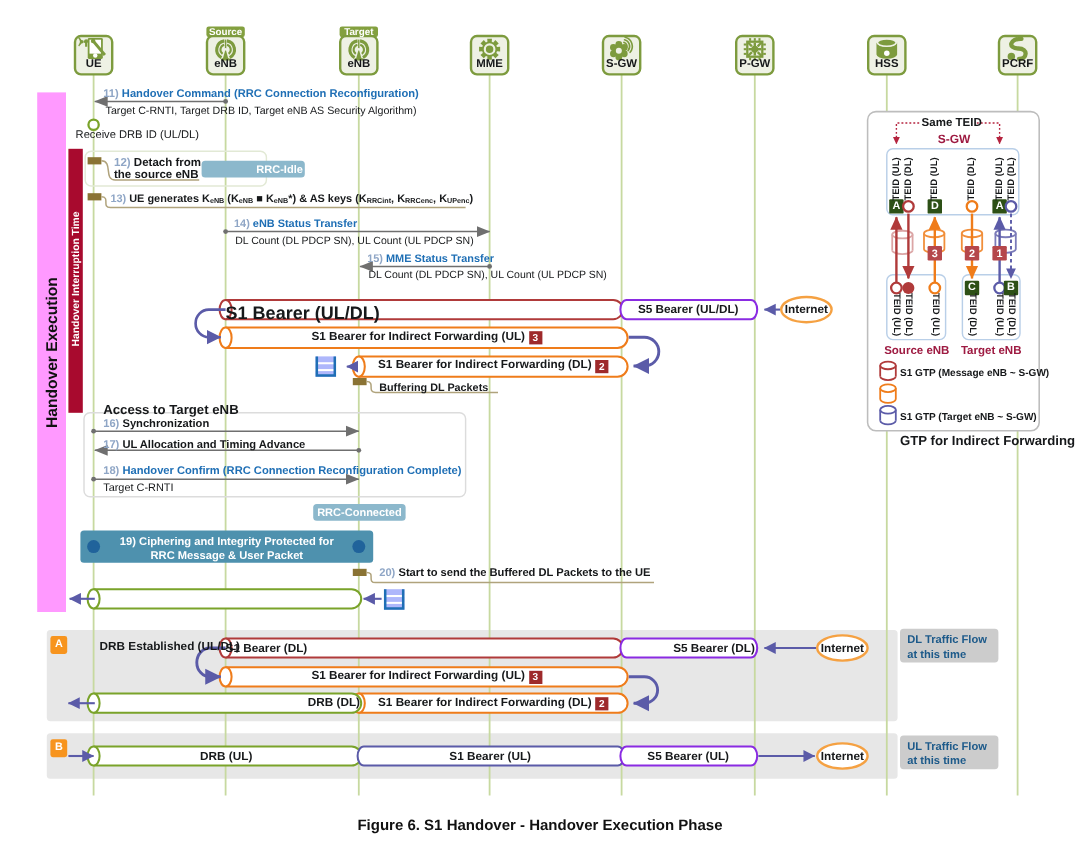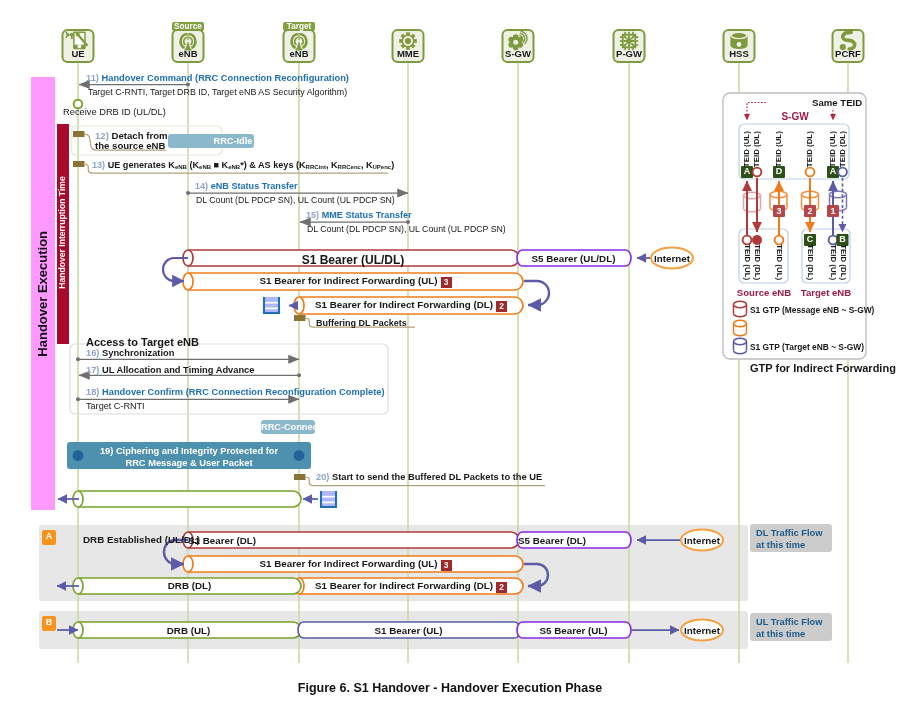--- a/index.html
+++ b/index.html
@@ -298,21 +298,21 @@
         <path d="M733.5,332.5 A6.5,3.2 0 0 0 746.5,332.5" fill="none" stroke="#ef7c1a" stroke-width="1.5"></path>
         <ellipse cx="740" cy="323.5" rx="6.5" ry="3.2" fill="none" stroke="#ef7c1a" stroke-width="1.5"></ellipse>
       </g>
       <g opacity="1">
         <path d="M733.5,341.5 L733.5,350.5" stroke="#5b5ba8" stroke-width="1.5" fill="none"></path>
         <path d="M746.5,341.5 L746.5,350.5" stroke="#5b5ba8" stroke-width="1.5" fill="none"></path>
         <path d="M733.5,350.5 A6.5,3.2 0 0 0 746.5,350.5" fill="none" stroke="#5b5ba8" stroke-width="1.5"></path>
         <ellipse cx="740" cy="341.5" rx="6.5" ry="3.2" fill="none" stroke="#5b5ba8" stroke-width="1.5"></ellipse>
       </g>
     </svg>
-    <div class="t b" style="left:768px;top:98px;width:45px;text-align:center;font-size:9.6px;color:#16181a;background:#ffffff;margin-left:44px;">Same TEID</div>
+    <div class="t b" style="left:768px;top:98px;width:45px;text-align:center;font-size:9.6px;color:#16181a;background:#ffffff;">Same TEID</div>
     <div class="t b" style="left:735px;top:112px;width:120px;text-align:center;font-size:10px;color:#9e1b42;">S-GW</div>
     <div class="t b" style="left:726px;top:145px;width:42px;text-align:center;font-size:7.9px;color:#16181a;transform:rotate(-90deg);">TEID (UL)</div>
     <div class="t b" style="left:736px;top:145px;width:42px;text-align:center;font-size:7.9px;color:#16181a;transform:rotate(-90deg);">TEID (DL)</div>
     <div class="t b" style="left:758px;top:145px;width:42px;text-align:center;font-size:7.9px;color:#16181a;transform:rotate(-90deg);">TEID (UL)</div>
     <div class="t b" style="left:789px;top:145px;width:42px;text-align:center;font-size:7.9px;color:#16181a;transform:rotate(-90deg);">TEID (DL)</div>
     <div class="t b" style="left:812px;top:145px;width:42px;text-align:center;font-size:7.9px;color:#16181a;transform:rotate(-90deg);">TEID (UL)</div>
     <div class="t b" style="left:821.5px;top:145px;width:42px;text-align:center;font-size:7.9px;color:#16181a;transform:rotate(-90deg);">TEID (DL)</div>
     <div class="t b" style="left:726px;top:258px;width:42px;text-align:center;font-size:7.9px;color:#16181a;transform:rotate(90deg);">TEID (UL)</div>
     <div class="t b" style="left:736px;top:258px;width:42px;text-align:center;font-size:7.9px;color:#16181a;transform:rotate(90deg);">TEID (DL)</div>
     <div class="t b" style="left:758px;top:258px;width:42px;text-align:center;font-size:7.9px;color:#16181a;transform:rotate(90deg);">TEID (UL)</div>
@@ -347,41 +347,41 @@
     <div class="t" style="left:86px;top:74px;font-size:9.3px;"><span class="b num">11)</span> <span class="b blue">Handover Command (RRC Connection Reconfiguration)</span></div>
     <div class="t" style="left:88px;top:87.5px;font-size:8.9px;color:#16181a;">Target C-RNTI, Target DRB ID, Target eNB AS Security Algorithm)</div>
     <div class="t" style="left:63px;top:107.5px;font-size:9.3px;color:#16181a;">Receive DRB ID (UL/DL)</div>
     <div class="t" style="left:95px;top:130.5px;font-size:9.6px;color:#16181a;line-height:1.12;"><span class="b num">12)</span> <span class="b">Detach from</span><br><span class="b">the source eNB</span></div>
     <div class="t b" style="left:168px;top:134px;width:42px;height:14px;line-height:14px;text-align:center;font-size:9.2px;color:#ffffff;background:#8cb8cc;border-radius:3px;padding-left:44px;">RRC-Idle</div>
     <div class="t" style="left:92px;top:160.5px;font-size:9.1px;color:#16181a;"><span class="b num">13)</span> <span class="b">UE generates K<sub>eNB</sub> (K<sub>eNB</sub> ■ K<sub>eNB</sub>*) &amp; AS keys (K<sub>RRCint</sub>, K<sub>RRCenc</sub>, K<sub>UPenc</sub>)</span></div>
     <div class="t" style="left:195px;top:182px;font-size:9.1px;"><span class="b num">14)</span> <span class="b blue">eNB Status Transfer</span></div>
     <div class="t" style="left:196px;top:196px;font-size:8.75px;color:#16181a;">DL Count (DL PDCP SN), UL Count (UL PDCP SN)</div>
     <div class="t" style="left:306px;top:211px;font-size:9.1px;"><span class="b num">15)</span> <span class="b blue">MME Status Transfer</span></div>
     <div class="t" style="left:307px;top:225px;font-size:8.75px;color:#16181a;">DL Count (DL PDCP SN), UL Count (UL PDCP SN)</div>
-    <div class="t b" style="left:188px;top:253.5px;width:330px;text-align:center;font-size:12px;color:#16181a;">S1 Bearer (UL/DL)</div>
+    <div class="t b" style="left:188px;top:253.5px;width:330px;text-align:left;font-size:15px;color:#16181a;">S1 Bearer (UL/DL)</div>
     <div class="t b" style="left:518px;top:253.5px;width:111px;text-align:center;font-size:9.8px;color:#16181a;">S5 Bearer (UL/DL)</div>
     <div class="t b" style="left:642px;top:253.5px;width:60px;text-align:center;font-size:9.8px;color:#16181a;">Internet</div>
     <div class="t" style="left:188px;top:276px;width:335px;text-align:center;font-size:9.8px;color:#16181a;"><span class="b">S1 Bearer for Indirect Forwarding (UL)</span><span class="b badge">3</span></div>
     <div class="t" style="left:299px;top:300px;width:224px;text-align:center;font-size:9.8px;color:#16181a;"><span class="b">S1 Bearer for Indirect Forwarding (DL)</span><span class="b badge">2</span></div>
     <div class="t b" style="left:316px;top:319px;font-size:9px;color:#16181a;">Buffering DL Packets</div>
     <div class="t b" style="left:86px;top:337px;font-size:11px;color:#16181a;">Access to Target eNB</div>
     <div class="t" style="left:86px;top:349px;font-size:9.3px;color:#16181a;"><span class="b num">16)</span> <span class="b">Synchronization</span></div>
     <div class="t" style="left:86px;top:365.5px;font-size:9.3px;color:#16181a;"><span class="b num">17)</span> <span class="b">UL Allocation and Timing Advance</span></div>
     <div class="t" style="left:86px;top:388px;font-size:9.3px;"><span class="b num">18)</span> <span class="b blue">Handover Confirm (RRC Connection Reconfiguration Complete)</span></div>
     <div class="t" style="left:86px;top:402px;font-size:9.1px;color:#16181a;">Target C-RNTI</div>
-    <div class="t b" style="left:261px;top:420px;width:54px;height:14px;line-height:14px;text-align:center;font-size:9.2px;color:#ffffff;background:#8cb8cc;border-radius:3px;">RRC-Connected</div>
+    <div class="t b" style="left:261px;top:420px;width:77px;height:14px;line-height:14px;text-align:center;font-size:9.2px;color:#ffffff;background:#8cb8cc;border-radius:3px;">RRC-Connected</div>
     <div class="t" style="left:67px;top:445px;width:244px;text-align:center;font-size:9.3px;color:#ffffff;line-height:1.33;"><span class="b">19)</span> <span class="b">Ciphering and Integrity Protected for</span><br><span class="b">RRC Message &amp; User Packet</span></div>
     <div class="t" style="left:316px;top:473px;font-size:9.3px;color:#16181a;"><span class="b num">20)</span> <span class="b">Start to send the Buffered DL Packets to the UE</span></div>
     <div class="t b" style="left:83px;top:494.5px;width:221px;text-align:left;font-size:9.8px;color:#16181a;margin-top:40px;">DRB Established (UL/DL)</div>
     <div class="t b" style="left:42px;top:530px;width:14px;height:13px;padding-top:2px;text-align:center;font-size:9px;color:#ffffff;background:#f7941e;border-radius:2px;">A</div>
     <div class="t b" style="left:188px;top:536px;width:330px;text-align:left;font-size:9.8px;color:#16181a;">S1 Bearer (DL)</div>
-    <div class="t b" style="left:518px;top:536px;width:111px;text-align:left;font-size:9.8px;color:#16181a;">S5 Bearer (DL)</div>
+    <div class="t b" style="left:518px;top:536px;width:111px;text-align:right;font-size:9.8px;color:#16181a;">S5 Bearer (DL)</div>
     <div class="t b" style="left:672px;top:536px;width:60px;text-align:center;font-size:9.8px;color:#16181a;">Internet</div>
     <div class="t" style="left:188px;top:559px;width:335px;text-align:center;font-size:9.8px;color:#16181a;"><span class="b">S1 Bearer for Indirect Forwarding (UL)</span><span class="b badge">3</span></div>
-    <div class="t b" style="left:79px;top:581px;width:221px;text-align:center;font-size:9.8px;color:#16181a;">DRB (DL)</div>
+    <div class="t b" style="left:79px;top:581px;width:221px;text-align:right;font-size:9.8px;color:#16181a;">DRB (DL)</div>
     <div class="t" style="left:299px;top:581px;width:224px;text-align:center;font-size:9.8px;color:#16181a;"><span class="b">S1 Bearer for Indirect Forwarding (DL)</span><span class="b badge">2</span></div>
     <div class="t b" style="left:750px;top:524px;width:76px;height:25px;padding:3px 0 0 6px;font-size:9.3px;color:#1d5a8a;background:#cccccc;border-radius:3px;line-height:1.3;"><span>DL Traffic Flow</span><br><span>at this time</span></div>
     <div class="t b" style="left:42px;top:616px;width:14px;height:13px;padding-top:2px;text-align:center;font-size:9px;color:#ffffff;background:#f7941e;border-radius:2px;">B</div>
     <div class="t b" style="left:78px;top:626px;width:221px;text-align:center;font-size:9.8px;color:#16181a;">DRB (UL)</div>
     <div class="t b" style="left:299px;top:626px;width:219px;text-align:center;font-size:9.8px;color:#16181a;">S1 Bearer (UL)</div>
     <div class="t b" style="left:518px;top:626px;width:111px;text-align:center;font-size:9.8px;color:#16181a;">S5 Bearer (UL)</div>
     <div class="t b" style="left:672px;top:626px;width:60px;text-align:center;font-size:9.8px;color:#16181a;">Internet</div>
     <div class="t b" style="left:750px;top:613px;width:76px;height:25px;padding:3px 0 0 6px;font-size:9.3px;color:#1d5a8a;background:#cccccc;border-radius:3px;line-height:1.3;"><span>UL Traffic Flow</span><br><span>at this time</span></div>
     <div class="t b" style="left:0;top:682px;width:900px;text-align:center;font-size:12.5px;color:#111;">Figure 6. S1 Handover - Handover Execution Phase</div>
 </div>

